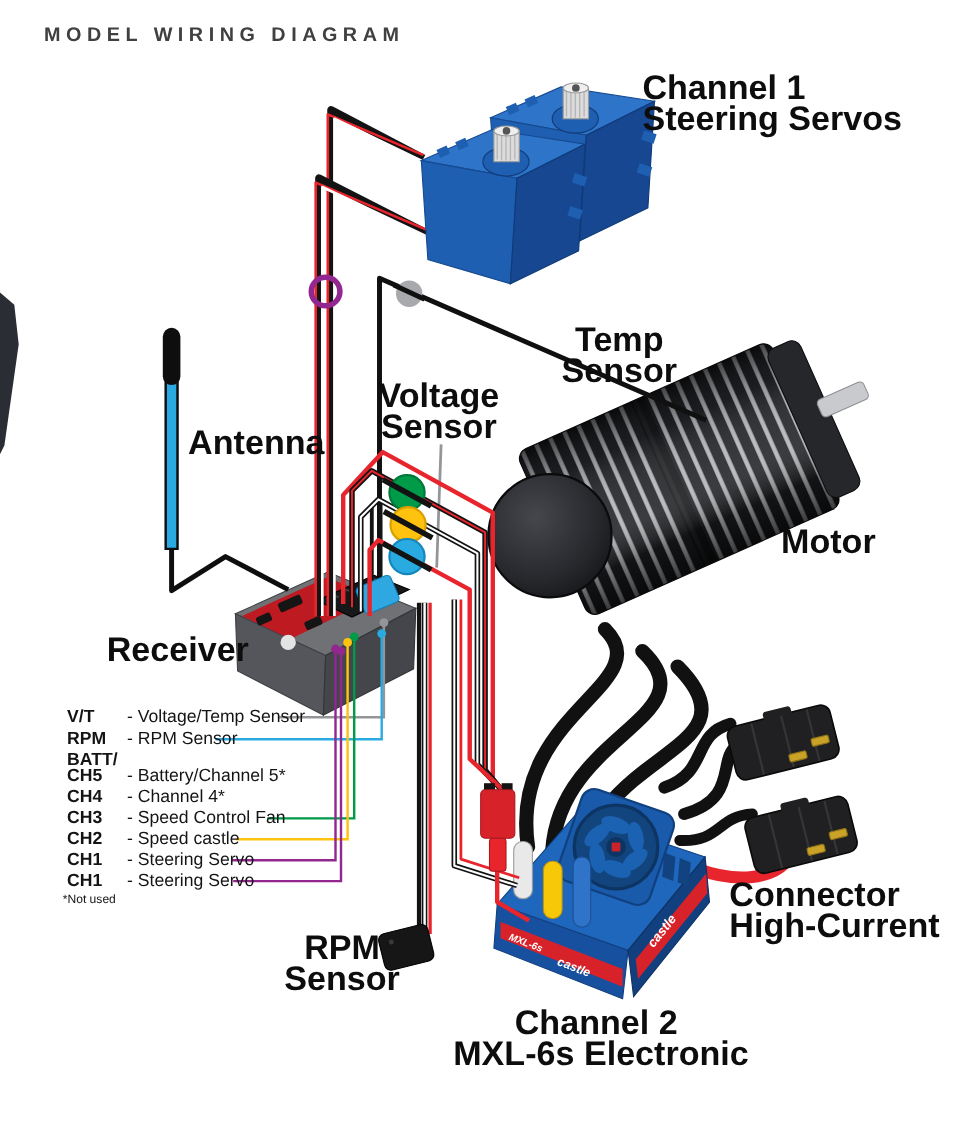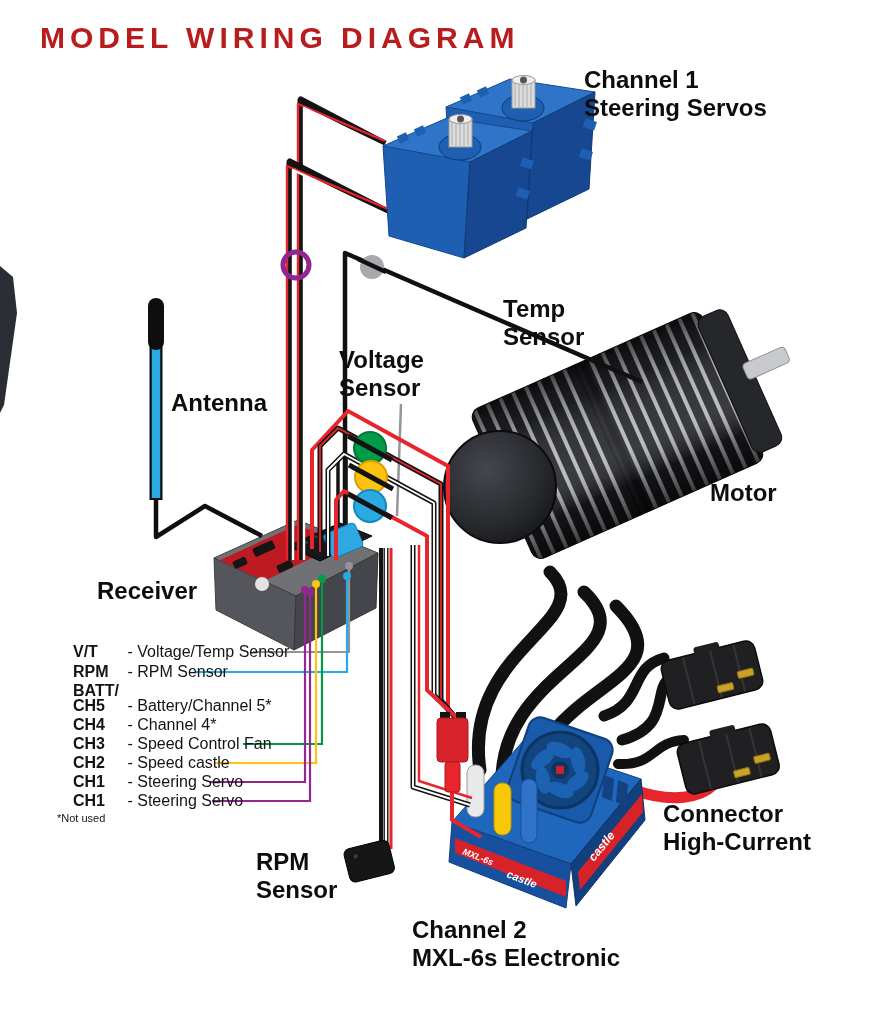--- a/index.html
+++ b/index.html
@@ -1,23 +1,23 @@
 <!DOCTYPE html>
 <html><head>
 <meta charset="utf-8">
 <style>
   html,body{margin:0;padding:0;background:#fff;}
   .canvas{position:relative;width:871px;height:1024px;background:#fff;overflow:hidden;
           font-family:"Liberation Sans",sans-serif;}
   .canvas svg{position:absolute;left:0;top:0;}
-  .title{position:absolute;left:40px;top:21px;font-size:30px;font-weight:800;
-         letter-spacing:5px;color:#b91c1c;white-space:nowrap;}
-  .lbl{position:absolute;font-size:24px;font-weight:700;color:#0d0d0d;line-height:28px;white-space:nowrap;}
-  .lbl.center{text-align:left;}
-  .lrow{position:absolute;left:73px;font-size:16px;font-weight:700;color:#141414;white-space:nowrap;}
+  .title{position:absolute;left:40px;top:21px;font-size:18px;font-weight:800;
+         letter-spacing:5px;color:#404040;white-space:nowrap;}
+  .lbl{position:absolute;font-size:31px;font-weight:700;color:#0d0d0d;line-height:28px;white-space:nowrap;}
+  .lbl.center{text-align:center;}
+  .lrow{position:absolute;left:61px;font-size:16px;font-weight:700;color:#141414;white-space:nowrap;}
   .lkey{display:inline-block;min-width:50px;font-weight:700;}
   .ldesc{font-weight:400;}
   .footnote{position:absolute;left:57px;font-size:11px;font-weight:400;color:#141414;}
 </style>
 </head>
 <body>
 
 <div class="canvas">
 
 <svg width="871" height="1024" viewBox="0 0 871 1024">

